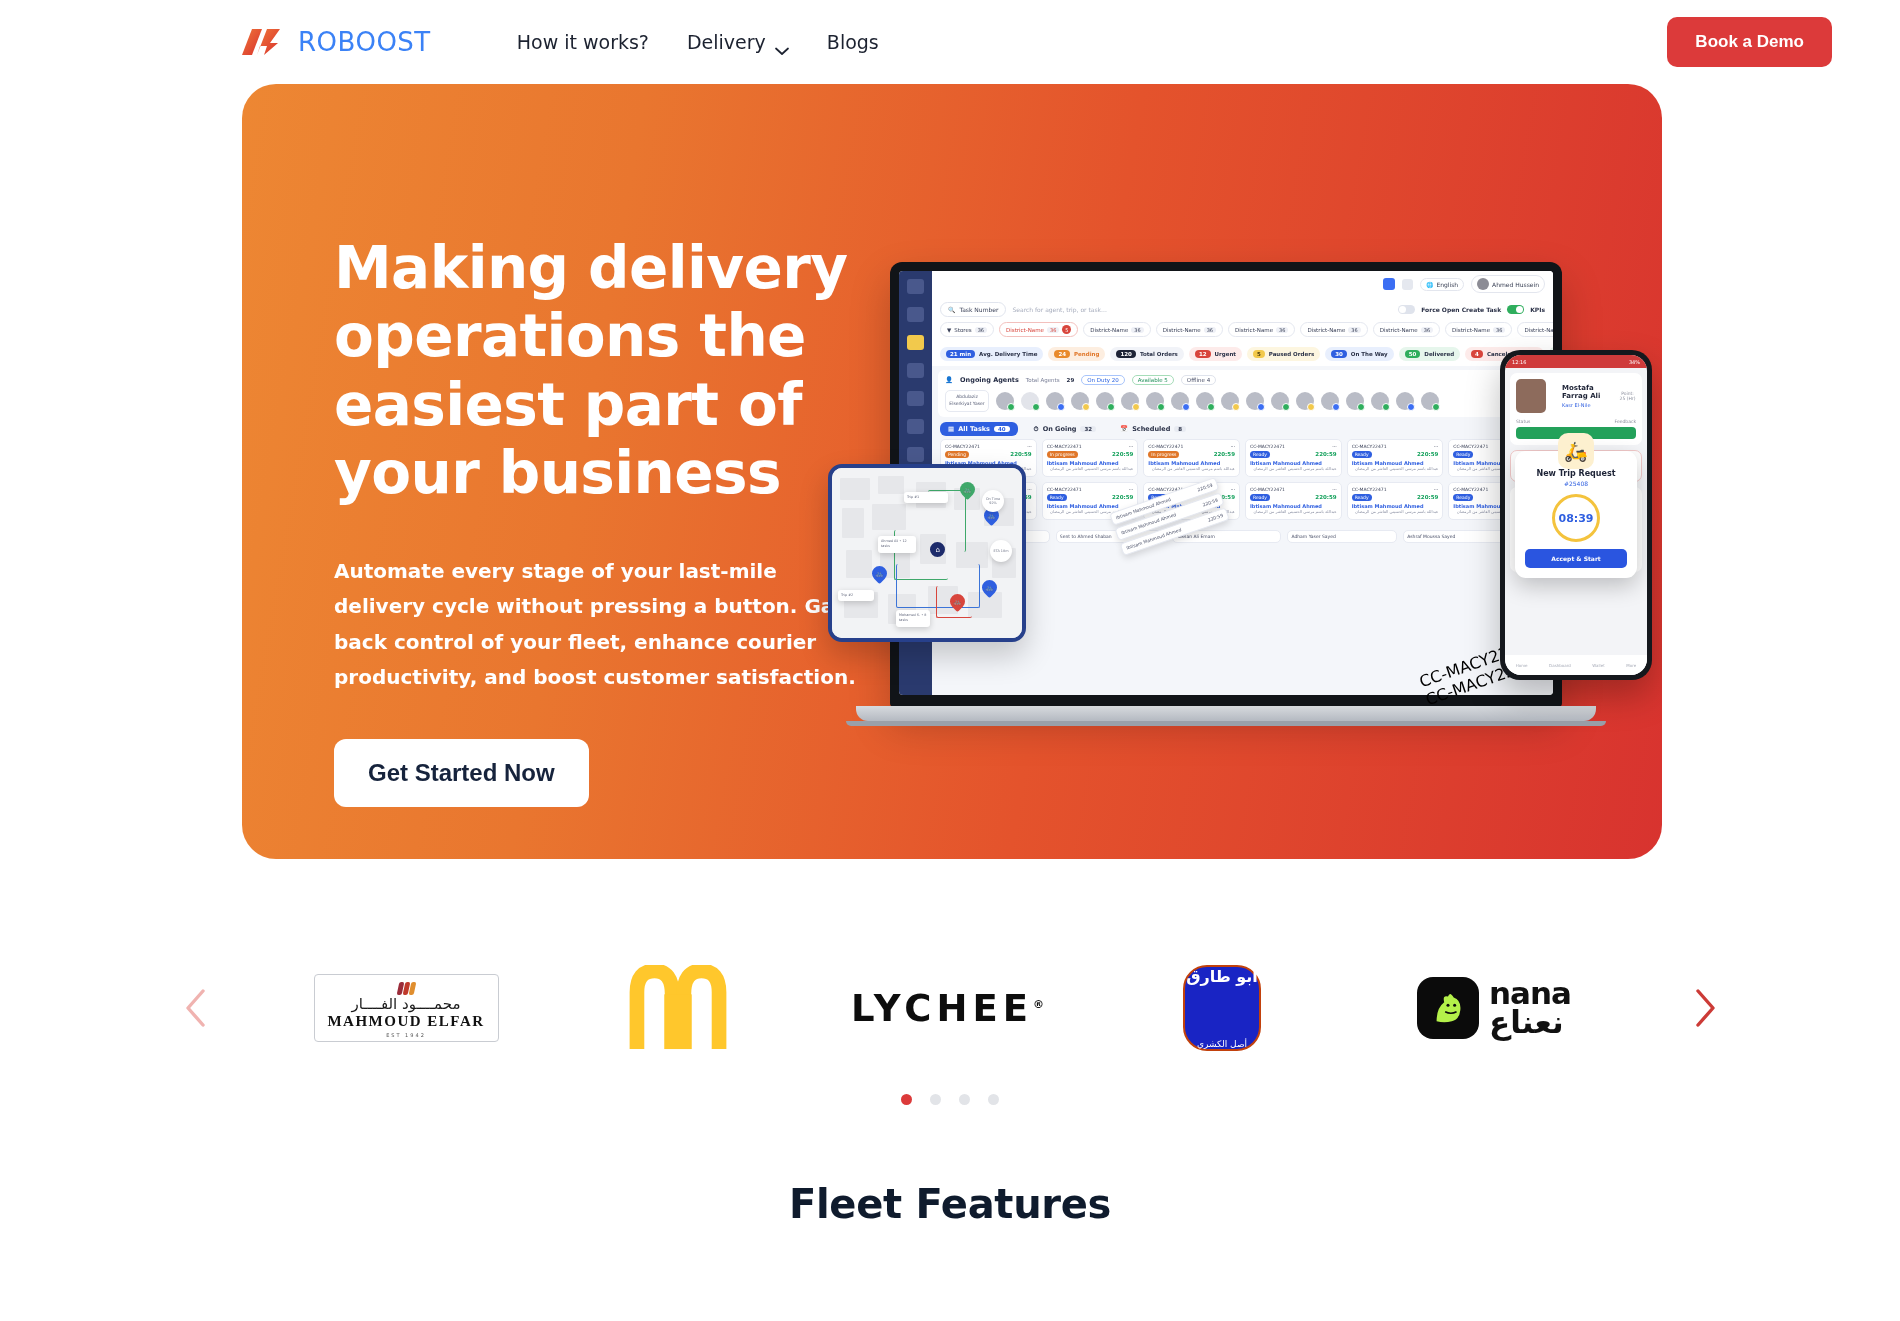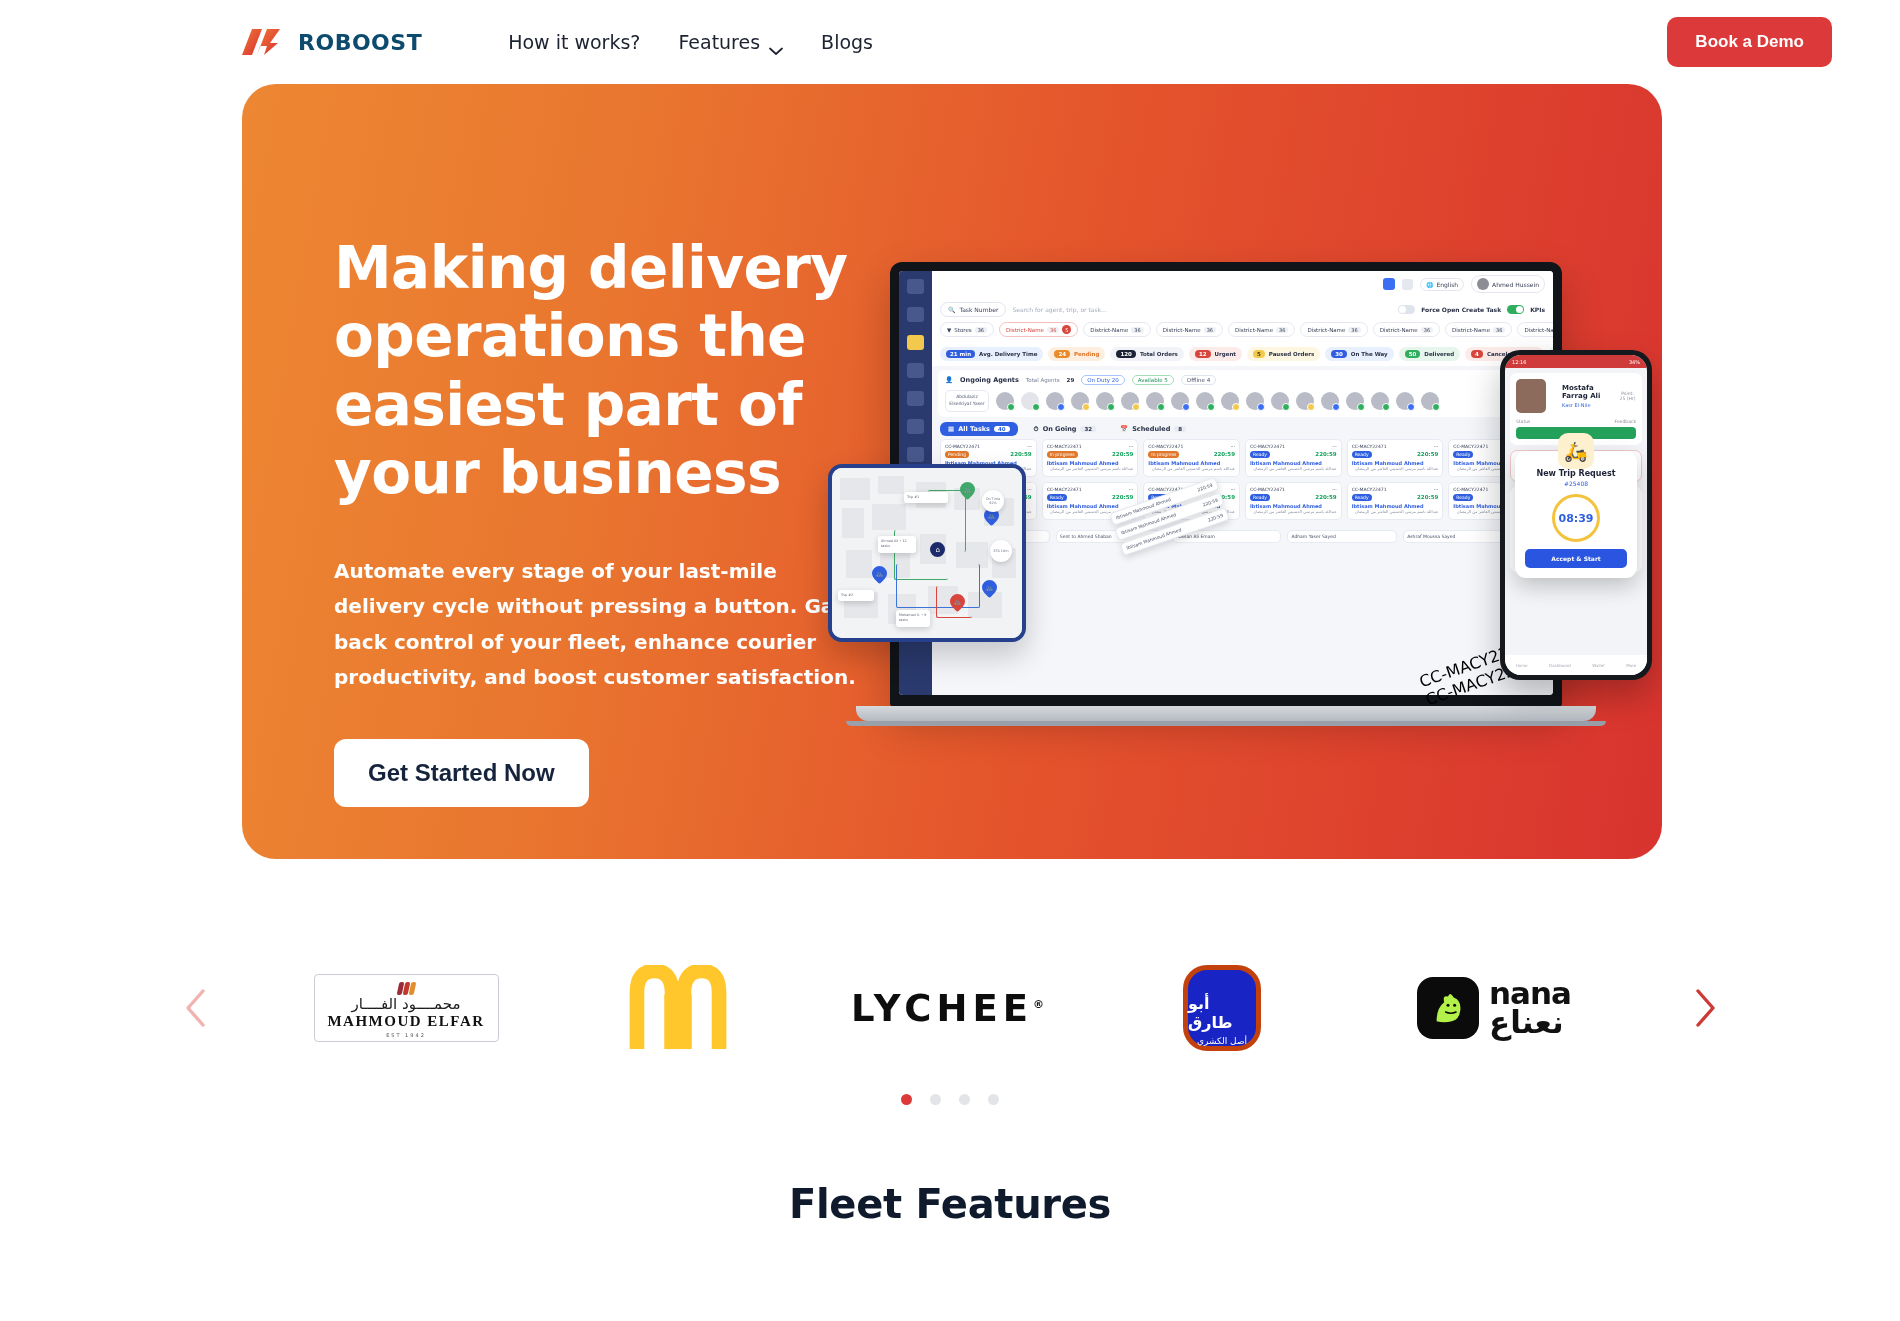--- a/index.html
+++ b/index.html
@@ -12,22 +12,22 @@
   }
 
   
   .nav {
     height:84px; display:flex; align-items:center;
     padding:0 68px 0 240px; gap:0;
   }
   .brand { display:flex; align-items:center; gap:14px; }
   .brand-mark { width:44px; height:34px; position:relative; display:block; }
   .brand-name {
-    font-size:22px; font-weight:700; letter-spacing:.5px;
-    color:#0c4a6e; font-family:"DejaVu Sans", sans-serif;
+    font-size:26px; font-weight:400; letter-spacing:.5px;
+    color:#3b82f6; font-family:"DejaVu Sans", sans-serif;
   }
   .nav-links { display:flex; align-items:center; gap:38px; margin-left:86px; }
   .nav-link {
     font-size:19px; color:#1c2230; font-weight:400; cursor:pointer;
     display:flex; align-items:center; gap:9px; white-space:nowrap;
   }
   .chev-down { width:14px; height:9px; display:inline-block; }
   .nav-spacer { flex:1; }
   .demo-btn {
     background:#DC3A3A; color:#fff; font-size:17px; font-weight:600;
@@ -225,23 +225,23 @@
   .lg-koshary .ar { font-size:27px; color:#2a9d3f; font-weight:700; margin-top:6px; }
 
   .lg-elezaby { display:flex; align-items:center; gap:9px; }
   .lg-elezaby .txt { font-size:30px; font-style:italic; font-weight:700; color:#2a3d8f; line-height:1; }
   .lg-elezaby .sub { font-size:9px; color:#2a3d8f; text-align:right; }
 
   .lg-lychee { font-size:37px; font-weight:700; letter-spacing:5px; color:#0d0d0d;
                font-family:"DejaVu Sans", sans-serif; position:relative; }
   .lg-lychee sup { font-size:11px; vertical-align:super; }
 
-  .lg-abutarek { width:78px; height:86px; background:#1924c4; border:5px solid #c2410c;
+  .lg-abutarek { width:78px; height:86px; background:#1924c4; border:2px solid #c2410c;
                  border-radius:24px 24px 24px 24px; display:flex; flex-direction:column;
-                 align-items:center; justify-content:flex-end; color:#fff; }
+                 align-items:center; justify-content:space-between; color:#fff; }
   .lg-abutarek .a1 { font-size:16px; font-weight:700; }
   .lg-abutarek .a2 { font-size:9px; margin-top:4px; }
 
   .lg-nana { display:flex; align-items:center; gap:10px; }
   .lg-nana .sq { width:62px; height:62px; background:#0b0b0b; border-radius:16px;
                  display:flex; align-items:center; justify-content:center; font-size:34px; }
   .lg-nana .wm { line-height:.92; }
   .lg-nana .en { font-size:31px; font-weight:700; color:#111; letter-spacing:-1px; }
   .lg-nana .ar { font-size:31px; font-weight:700; color:#111; }
 
@@ -267,21 +267,21 @@
       </svg>
     </span>
     <span class="brand-name">ROBOOST</span>
   </div>
 
   <div class="nav-links">
     <div class="nav-link">
       <span>How it works?</span>
     </div>
     <div class="nav-link">
-      <span>Features</span>
+      <span>Delivery</span>
       <span class="chev-down">
         <svg viewBox="0 0 14 9" width="14" height="9">
             <path d="M1 1.5 L7 7 L13 1.5" stroke="#1c2230" stroke-width="1.7" fill="none" stroke-linecap="round" stroke-linejoin="round"></path>
           </svg>
       </span>
     </div>
     <div class="nav-link">
       <span>Blogs</span>
     </div>
   </div>

